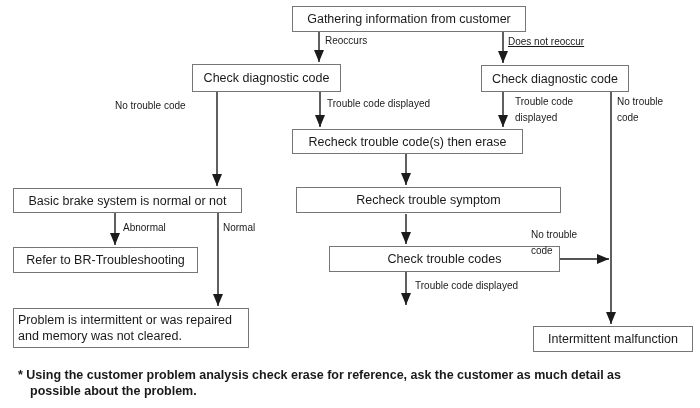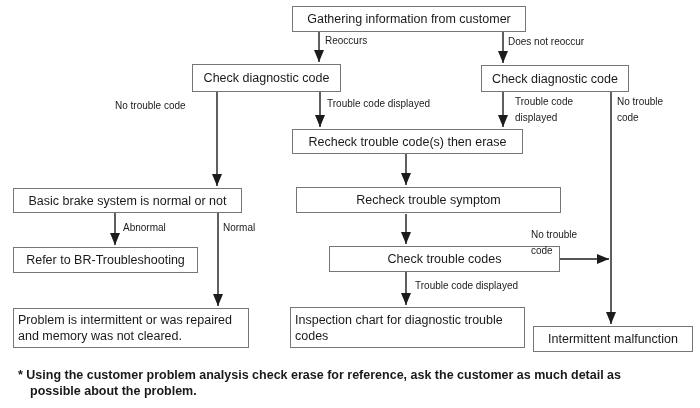--- a/index.html
+++ b/index.html
@@ -97,25 +97,24 @@
 
   <div class="node" style="left:292px; top:6px;  width:234px; height:26px;">Gathering information from customer</div>
   <div class="node" style="left:192px; top:64px; width:149px; height:28px;">Check diagnostic code</div>
   <div class="node" style="left:481px; top:65px; width:148px; height:27px;">Check diagnostic code</div>
   <div class="node" style="left:292px; top:129px; width:231px; height:25px;">Recheck trouble code(s) then erase</div>
   <div class="node" style="left:276px; top:187px; width:265px; height:26px;margin-left:20px;">Recheck trouble symptom</div>
   <div class="node" style="left:292px; top:246px; width:231px; height:26px;margin-left:37px;">Check trouble codes</div>
   <div class="node" style="left:13px;  top:188px; width:229px; height:25px;">Basic brake system is normal or not</div>
   <div class="node" style="left:13px;  top:247px; width:185px; height:26px;">Refer to BR-Troubleshooting</div>
   <div class="node multiline" style="left:13px;  top:308px; width:236px; height:40px;">Problem is intermittent or was repaired and memory was not cleared.</div>
-  <div class="node multiline" style="left:290px; top:307px; width:235px; height:41px;">Inspection chart for diagnostic trouble codes</div>
   <div class="node" style="left:533px; top:326px; width:160px; height:26px;">Intermittent malfunction</div>
 
   <div class="elabel" style="left:325px; top:33px;">Reoccurs</div>
-  <div class="elabel" style="left:508px; top:34px;">Does not reoccur</div>
+  <div class="elabel" style="left:508px; top:34px;text-decoration:underline;">Does not reoccur</div>
   <div class="elabel" style="left:115px; top:98px;">No trouble code</div>
   <div class="elabel" style="left:327px; top:96px;">Trouble code displayed</div>
   <div class="elabel wrap" style="left:515px; top:94px; width:84px;">Trouble code displayed</div>
   <div class="elabel wrap" style="left:617px; top:94px; width:64px;">No trouble code</div>
   <div class="elabel" style="left:123px; top:220px;">Abnormal</div>
   <div class="elabel" style="left:223px; top:220px;">Normal</div>
   <div class="elabel wrap" style="left:531px; top:227px; width:64px;">No trouble code</div>
   <div class="elabel" style="left:415px; top:278px;">Trouble code displayed</div>
 
   <div class="footnote">

